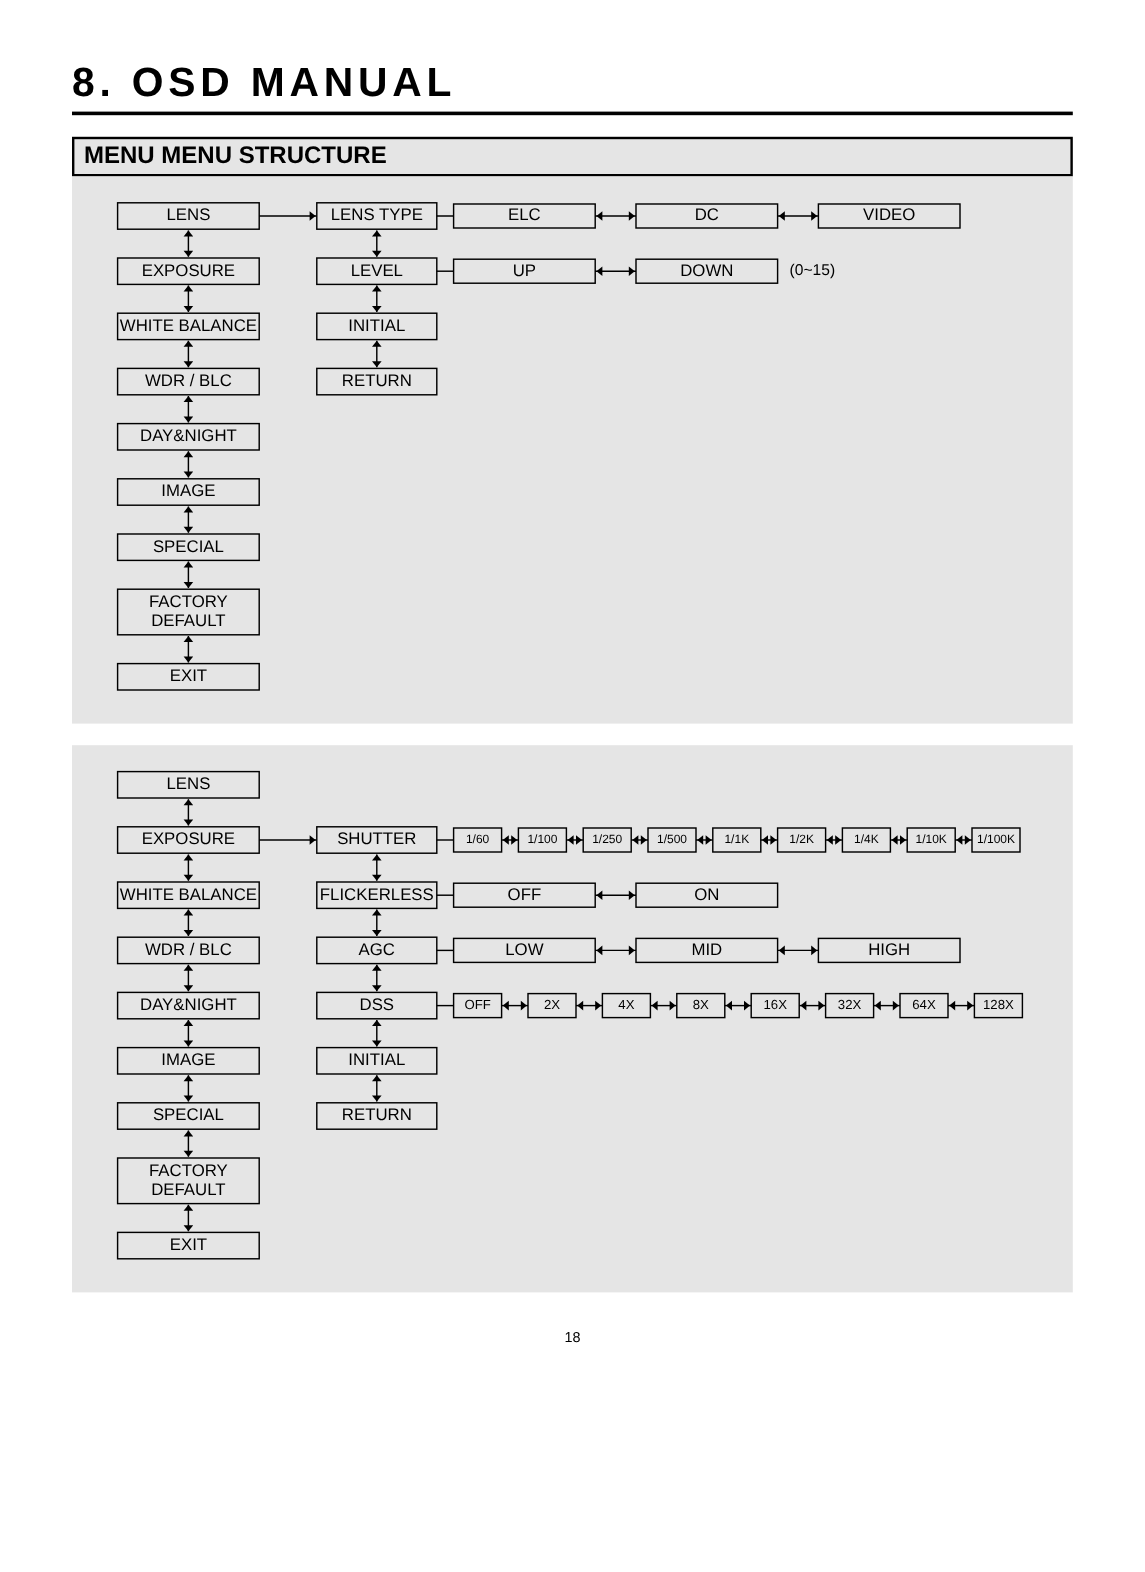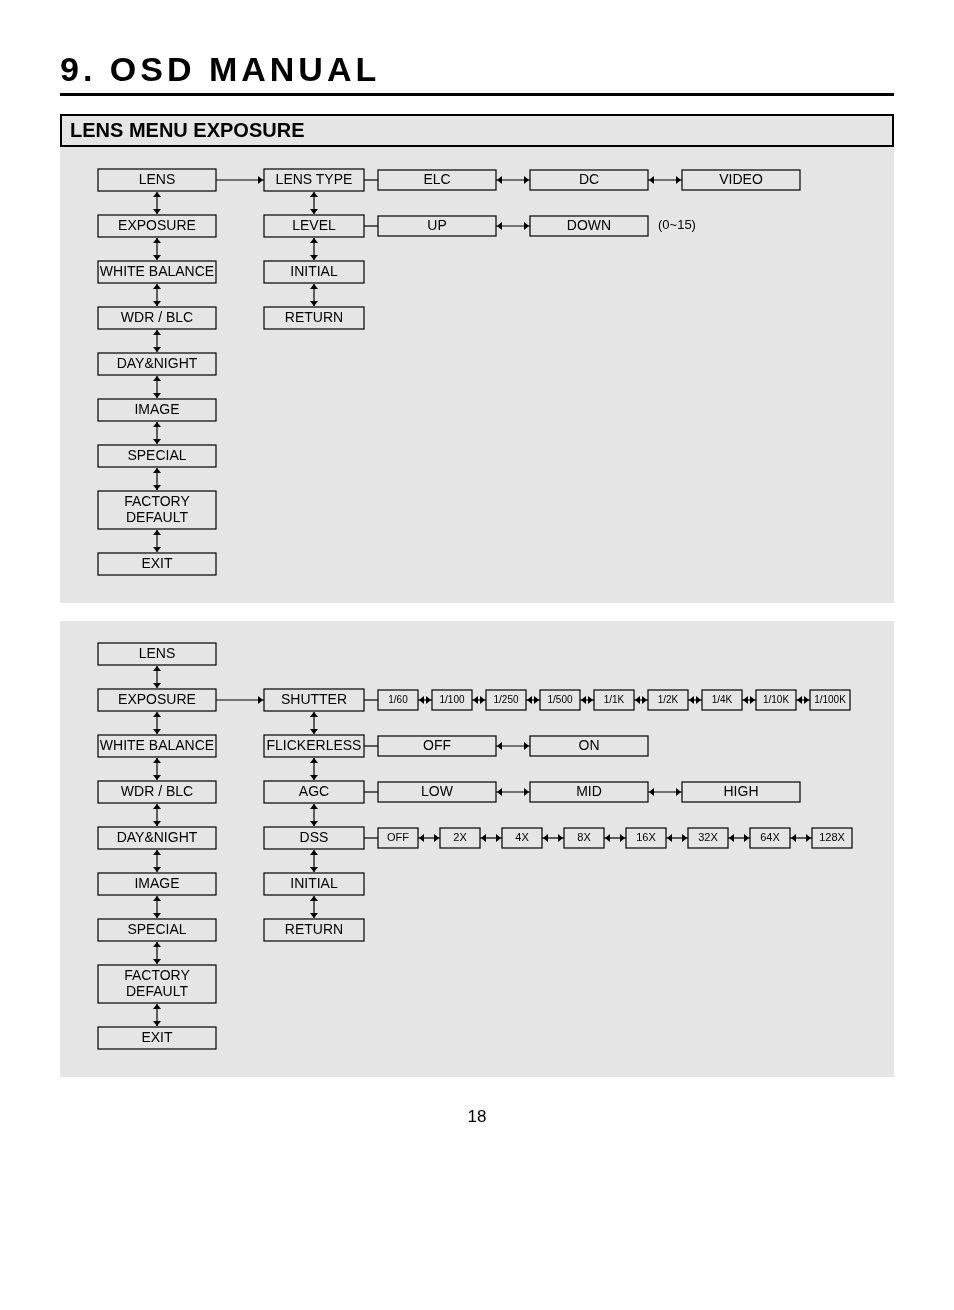--- a/index.html
+++ b/index.html
@@ -32,30 +32,30 @@
     background: #e5e5e5;
     padding: 14px 4px 18px 14px;
     margin-bottom: 18px;
   }
   svg { display: block; }
   .box { fill: #e5e5e5; stroke: #000; stroke-width: 1.2; }
   .lbl { font-family: Arial, Helvetica, sans-serif; fill: #000; text-anchor: middle; dominant-baseline: middle; }
   .note { font-family: Arial, Helvetica, sans-serif; fill: #000; dominant-baseline: middle; font-size: 13px; }
   .conn { stroke: #000; stroke-width: 1.2; fill: none; }
   .arrowhead { fill: #000; }
-  .page-num { text-align: center; font-size: 17px; margin-top: 30px; }
+  .page-num { text-align: center; font-size: 12px; margin-top: 30px; }
 </style>
 </head>
 <body>
 
 <div class="page">
-  <div class="chapter-title">9. OSD MANUAL</div>
+  <div class="chapter-title">8. OSD MANUAL</div>
 
   <div id="sections">
-      <div class="section-header">LENS MENU EXPOSURE</div>
+      <div class="section-header">MENU MENU STRUCTURE</div>
       <div class="diagram-panel">
         <svg width="800" height="424" viewBox="0 0 800 424">
           <g>
             <rect class="box" x="24" y="8" width="118" height="22"></rect>
             <text class="lbl" x="83" y="19" font-size="14">LENS</text>
           </g>
           <g>
             <rect class="box" x="24" y="54" width="118" height="22"></rect>
             <text class="lbl" x="83" y="65" font-size="14">EXPOSURE</text>
           </g>

